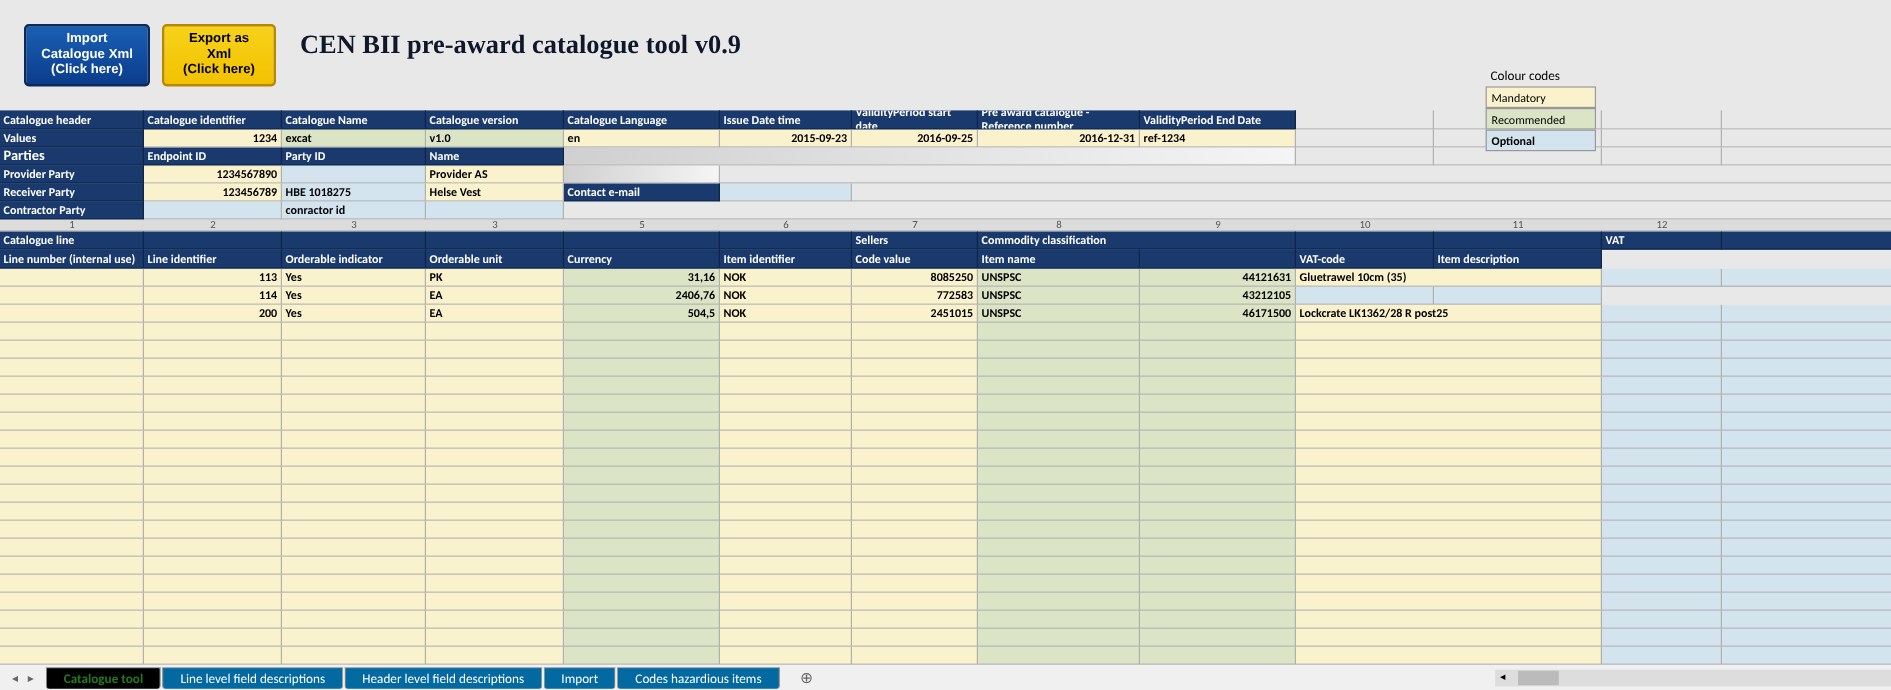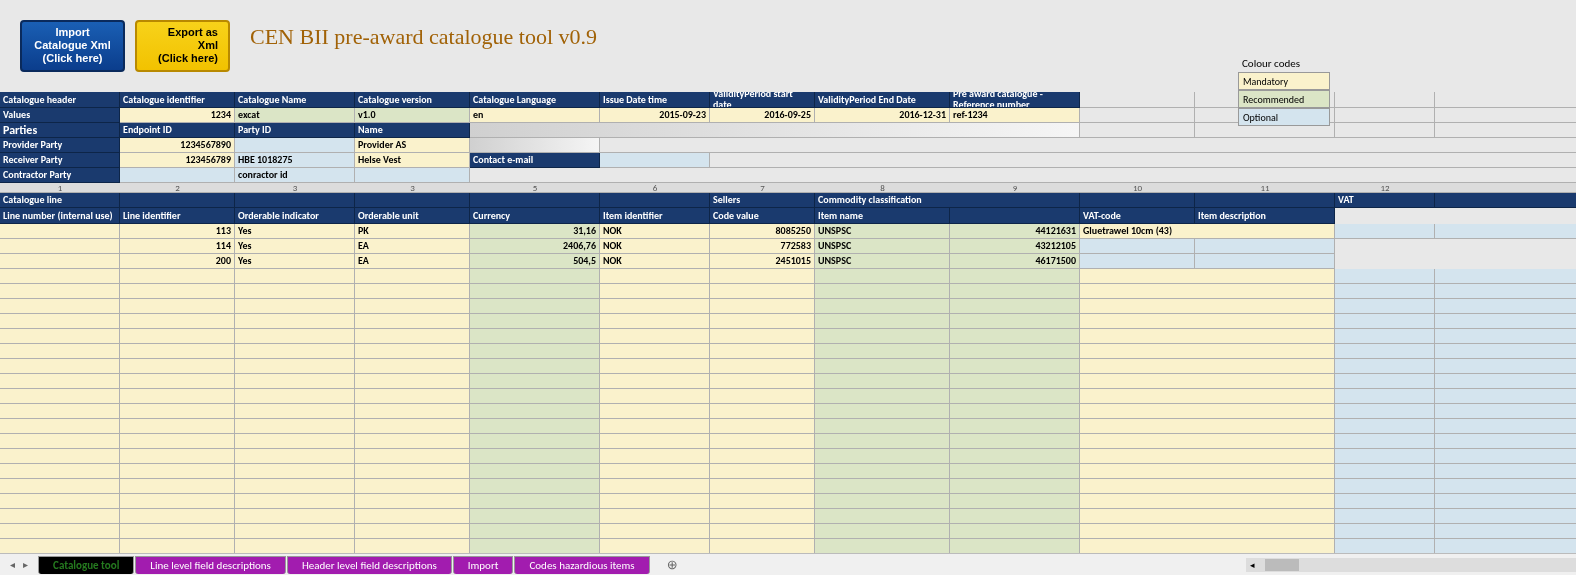--- a/index.html
+++ b/index.html
@@ -31,30 +31,30 @@
   width: 105px;
 }
 .btn-export {
   background: linear-gradient(#f7d21a, #f2c200);
   color: #000;
   border: 2px solid #b88900;
   border-radius: 4px;
   padding: 4px 10px;
   font-weight: bold;
   font-size: 11px;
-  text-align: right;
+  text-align: center;
   cursor: pointer;
   line-height: 1.2;
   width: 95px;
 }
 .app-title {
   font-family: Georgia, 'Times New Roman', serif;
   font-size: 22px;
-  font-weight: normal;
-  color: #a16207;
+  font-weight: bold;
+  color: #0f172a;
   margin-left: 10px;
   margin-top: 4px;
 }
 .grid {
   display: grid;
   grid-template-columns: 120px 115px 120px 115px 130px 110px 105px 135px 130px 115px 140px 100px 210px;
   font-size: 10px;
 }
 .cell {
   border-right: 1px solid #b0b0b0;
@@ -69,21 +69,21 @@
 .hdr-dark {
   background: #1a3a6e;
   color: #fff;
   font-weight: bold;
   border-right: 1px solid #0d2548;
   border-bottom: 1px solid #0d2548;
 }
 .hdr-tall { height: 16px; white-space: normal; line-height: 1.1; }
 .yellow { background: #faf2cc; }
 .green { background: #dbe5c6; }
-.blue-lt { background: #d4e4ee; }
+.blue-lt { background: #d4e4ee; font-weight: bold; }
 .gray-row { background: #e8e8e8; }
 .num { justify-content: flex-end; }
 .bold { font-weight: bold; }
 .colnum-row .cell { border-right: none; font-size: 9px; justify-content: center; background: #dcdcdc; color:#555; height:10px;}
 .colorcodes {
   position: absolute;
   left: 1238px;
   top: 55px;
   width: 92px;
 }
@@ -109,21 +109,21 @@
   font-size: 11px;
 }
 .tab-nav { display: flex; padding: 0 6px; }
 .tab-nav span { padding: 0 4px; cursor: pointer; color: #666; font-size: 10px; }
 .sheet-tab {
   padding: 2px 14px;
   border: 1px solid #999;
   border-bottom: none;
   cursor: pointer;
   margin-right: 1px;
-  background: #a21caf;
+  background: #0369a1;
   color: #fff;
   border-radius: 0 0 3px 3px;
 }
 .sheet-tab.active {
   background: #000000;
   color: #257a1f;
   font-weight: bold;
 }
 .tab-add { padding: 0 16px; cursor: pointer; font-size: 13px; color: #666; }
 .hscroll {
@@ -169,22 +169,22 @@
 </div>
 
 <div class="grid">
   <div class="cell hdr-dark hdr-tall">Catalogue header</div>
   <div class="cell hdr-dark hdr-tall">Catalogue identifier</div>
   <div class="cell hdr-dark hdr-tall">Catalogue Name</div>
   <div class="cell hdr-dark hdr-tall">Catalogue version</div>
   <div class="cell hdr-dark hdr-tall">Catalogue Language</div>
   <div class="cell hdr-dark hdr-tall">Issue Date time</div>
   <div class="cell hdr-dark hdr-tall">ValidityPeriod start date</div>
+  <div class="cell hdr-dark hdr-tall">Pre award catalogue - Reference number</div>
   <div class="cell hdr-dark hdr-tall">ValidityPeriod End Date</div>
-  <div class="cell hdr-dark hdr-tall">Pre award catalogue - Reference number</div>
   <div class="cell gray-row hdr-tall"></div>
   <div class="cell gray-row hdr-tall"></div>
   <div class="cell gray-row hdr-tall"></div>
   <div class="cell gray-row hdr-tall"></div>
 </div>
 
 <div class="grid">
   <div class="cell hdr-dark">Values</div>
   <div class="cell yellow num bold">1234</div>
   <div class="cell green bold">excat</div>
@@ -288,21 +288,21 @@
     <div class="catlines">
       <div class="cell yellow"></div>
       <div class="cell yellow num bold">113</div>
       <div class="cell yellow bold">Yes</div>
       <div class="cell yellow bold">PK</div>
       <div class="cell green num bold">31,16</div>
       <div class="cell yellow bold">NOK</div>
       <div class="cell yellow num bold">8085250</div>
       <div class="cell green bold">UNSPSC</div>
       <div class="cell green num bold">44121631</div>
-      <div class="cell yellow bold" style="grid-column: span 2;">Gluetrawel 10cm (43)</div>
+      <div class="cell yellow bold" style="grid-column: span 2;">Gluetrawel 10cm (35)</div>
       <div class="cell blue-lt"></div>
       <div class="cell blue-lt"></div>
     </div>
     <div class="catlines">
       <div class="cell yellow"></div>
       <div class="cell yellow num bold">114</div>
       <div class="cell yellow bold">Yes</div>
       <div class="cell yellow bold">EA</div>
       <div class="cell green num bold">2406,76</div>
       <div class="cell yellow bold">NOK</div>
@@ -315,20 +315,21 @@
     <div class="catlines">
       <div class="cell yellow"></div>
       <div class="cell yellow num bold">200</div>
       <div class="cell yellow bold">Yes</div>
       <div class="cell yellow bold">EA</div>
       <div class="cell green num bold">504,5</div>
       <div class="cell yellow bold">NOK</div>
       <div class="cell yellow num bold">2451015</div>
       <div class="cell green bold">UNSPSC</div>
       <div class="cell green num bold">46171500</div>
+      <div class="cell yellow bold" style="grid-column: span 2;">Lockcrate LK1362/28 R post25</div>
       <div class="cell blue-lt"></div>
       <div class="cell blue-lt"></div>
     </div>
     <div class="catlines">
       <div class="cell yellow"></div>
       <div class="cell yellow num bold"></div>
       <div class="cell yellow bold"></div>
       <div class="cell yellow bold"></div>
       <div class="cell green num bold"></div>
       <div class="cell yellow bold"></div>

